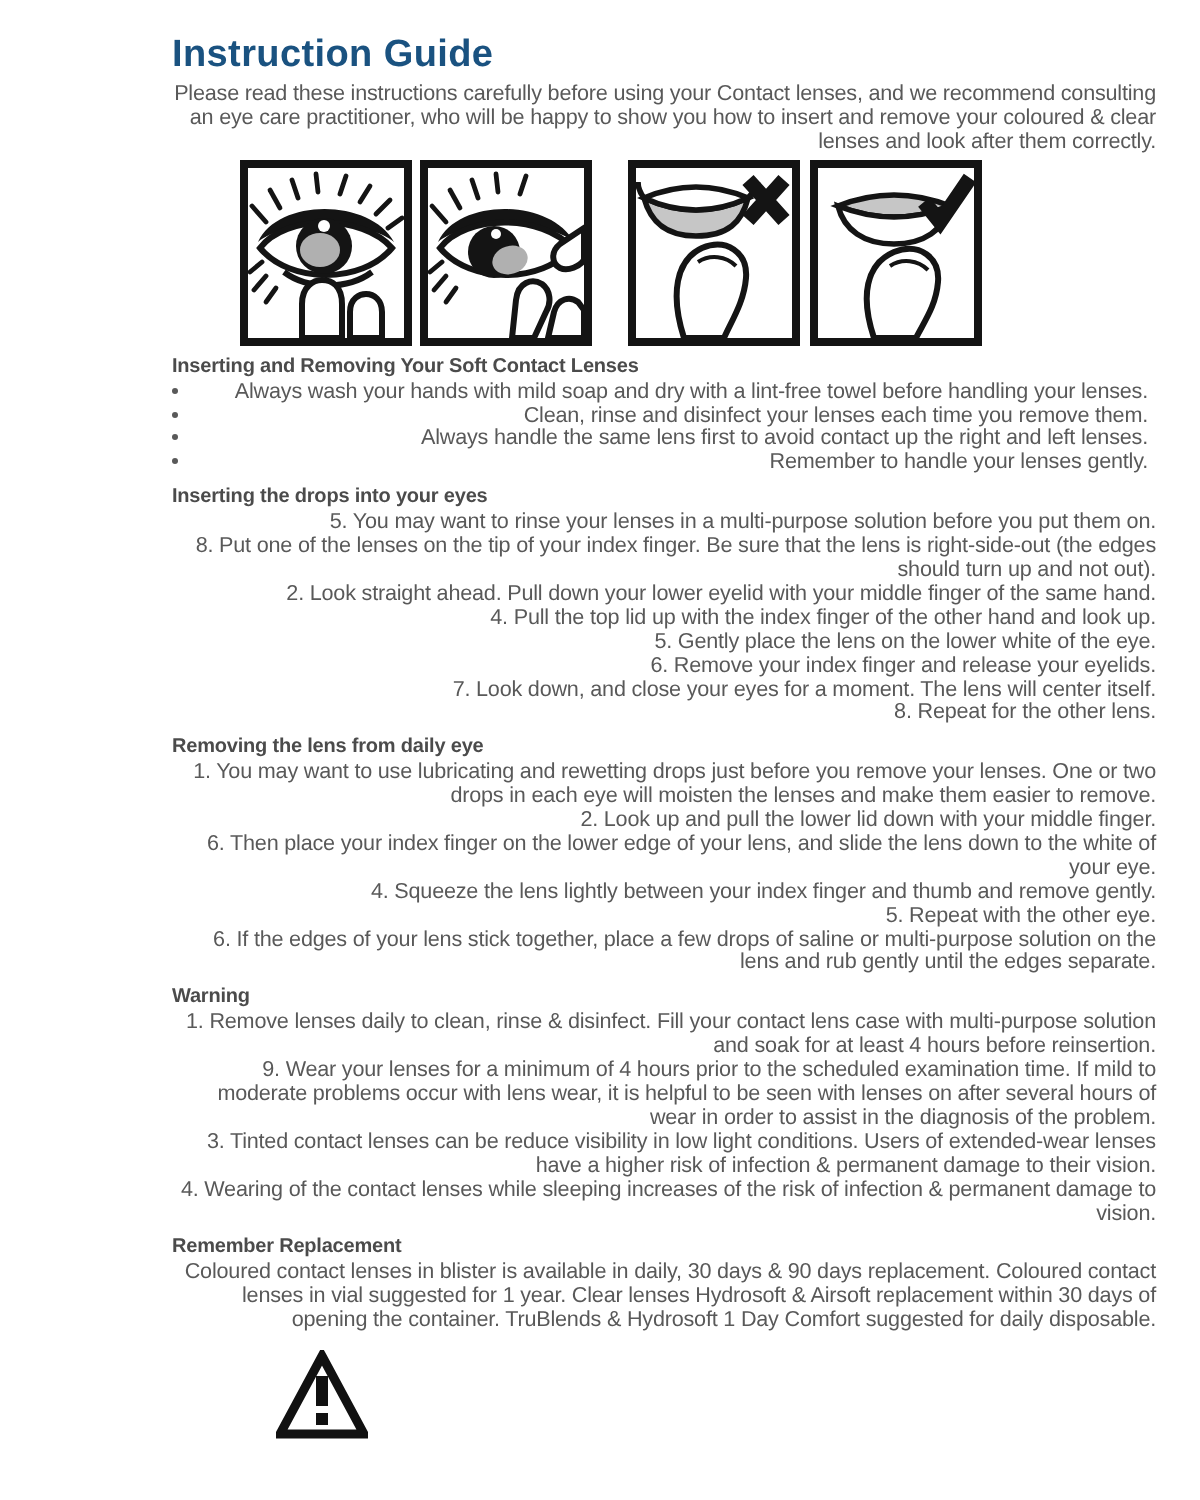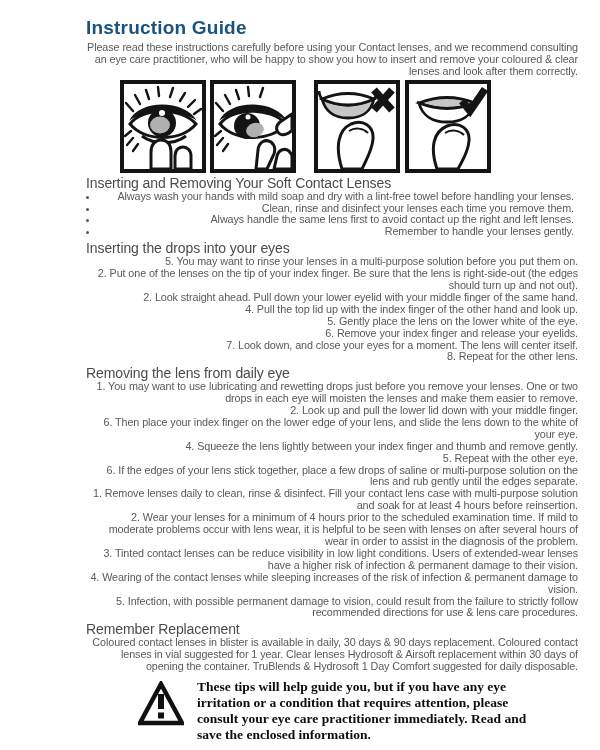--- a/index.html
+++ b/index.html
@@ -21,21 +21,21 @@
   .intro { margin:0; width:492px; }
 
   .figures { display:flex; margin:2px 0 1px 34px; }
   .figbox { width:86px; height:93px; border:4px solid #141414; background:#fff; flex:none; }
   .figbox:nth-child(2) { margin-left:4px; }
   .figbox:nth-child(3) { margin-left:18px; }
   .figbox:nth-child(4) { margin-left:5px; }
   .figbox svg { display:block; }
 
   h2.sec-heading {
-    margin:5px 0 1px 0; font-size:14px; line-height:11.9px; font-weight:normal;
+    margin:5px 0 1px 0; font-size:10px; line-height:11.9px; font-weight:bold;
     color:#4b4b4b; letter-spacing:-0.1px;
   }
   ul.bullets { margin:0; padding:0 0 0 13px; width:488px; list-style:disc outside; }
   .num-item { width:492px; }
   .para { margin:0; width:492px; }
 
   .notice { display:flex; align-items:flex-start; margin:6px 0 0 52px; }
   .notice-icon { flex:none; margin:2px 13px 0 0; }
   .notice-text {
     margin:0; width:358px;
@@ -132,54 +132,53 @@
       <li>Always wash your hands with mild soap and dry with a lint-free towel before handling your lenses.</li>
       <li>Clean, rinse and disinfect your lenses each time you remove them.</li>
       <li>Always handle the same lens first to avoid contact up the right and left lenses.</li>
       <li>Remember to handle your lenses gently.</li>
     </ul>
   </section>
 
   <section>
     <h2 class="sec-heading">Inserting the drops into your eyes</h2>
     <div class="num-item">5. You may want to rinse your lenses in a multi-purpose solution before you put them on.</div>
-    <div class="num-item">2. Put one of the lenses on the tip of your index finger. Be sure that the lens is right-side-out (the edges should turn up and not out).</div>
+    <div class="num-item">8. Put one of the lenses on the tip of your index finger. Be sure that the lens is right-side-out (the edges should turn up and not out).</div>
     <div class="num-item">2. Look straight ahead. Pull down your lower eyelid with your middle finger of the same hand.</div>
     <div class="num-item">4. Pull the top lid up with the index finger of the other hand and look up.</div>
     <div class="num-item">5. Gently place the lens on the lower white of the eye.</div>
     <div class="num-item">6. Remove your index finger and release your eyelids.</div>
     <div class="num-item">7. Look down, and close your eyes for a moment. The lens will center itself.</div>
     <div class="num-item">8. Repeat for the other lens.</div>
   </section>
 
   <section>
     <h2 class="sec-heading">Removing the lens from daily eye</h2>
     <div class="num-item">1. You may want to use lubricating and rewetting drops just before you remove your lenses. One or two drops in each eye will moisten the lenses and make them easier to remove.</div>
     <div class="num-item">2. Look up and pull the lower lid down with your middle finger.</div>
     <div class="num-item">6. Then place your index finger on the lower edge of your lens, and slide the lens down to the white of your eye.</div>
     <div class="num-item">4. Squeeze the lens lightly between your index finger and thumb and remove gently.</div>
     <div class="num-item">5. Repeat with the other eye.</div>
     <div class="num-item">6. If the edges of your lens stick together, place a few drops of saline or multi-purpose solution on the lens and rub gently until the edges separate.</div>
   </section>
 
   <section>
+    <h2 class="sec-heading">Warning</h2>
     <div class="num-item">1. Remove lenses daily to clean, rinse &amp; disinfect. Fill your contact lens case with multi-purpose solution and soak for at least 4 hours before reinsertion.</div>
-    <div class="num-item">2. Wear your lenses for a minimum of 4 hours prior to the scheduled examination time. If mild to moderate problems occur with lens wear, it is helpful to be seen with lenses on after several hours of wear in order to assist in the diagnosis of the problem.</div>
+    <div class="num-item">9. Wear your lenses for a minimum of 4 hours prior to the scheduled examination time. If mild to moderate problems occur with lens wear, it is helpful to be seen with lenses on after several hours of wear in order to assist in the diagnosis of the problem.</div>
     <div class="num-item">3. Tinted contact lenses can be reduce visibility in low light conditions. Users of extended-wear lenses have a higher risk of infection &amp; permanent damage to their vision.</div>
     <div class="num-item">4. Wearing of the contact lenses while sleeping increases of the risk of infection &amp; permanent damage to vision.</div>
-    <div class="num-item">5. Infection, with possible permanent damage to vision, could result from the failure to strictly follow recommended directions for use &amp; lens care procedures.</div>
   </section>
 
   <section>
     <h2 class="sec-heading">Remember Replacement</h2>
     <p class="para">Coloured contact lenses in blister is available in daily, 30 days &amp; 90 days replacement. Coloured contact lenses in vial suggested for 1 year. Clear lenses Hydrosoft &amp; Airsoft replacement within 30 days of opening the container. TruBlends &amp; Hydrosoft 1 Day Comfort suggested for daily disposable.</p>
   </section>
 
   <div class="notice">
     <svg class="notice-icon" width="46" height="46" viewBox="0 0 46 46">
       <path d="M23,3 L44,42 L2,42 Z" fill="#ffffff" stroke="#111111" stroke-width="4.5" stroke-linejoin="miter"></path>
       <rect x="20" y="13" width="6" height="15" fill="#111111"></rect>
       <rect x="20" y="31.5" width="6" height="6" fill="#111111"></rect>
     </svg>
-    <p class="notice-text">These tips will help guide you, but if you have any eye irritation or a condition that requires attention, please consult your eye care practitioner immediately. Read and save the enclosed information.</p>
   </div>
 
 </div>
 
 </body></html>

